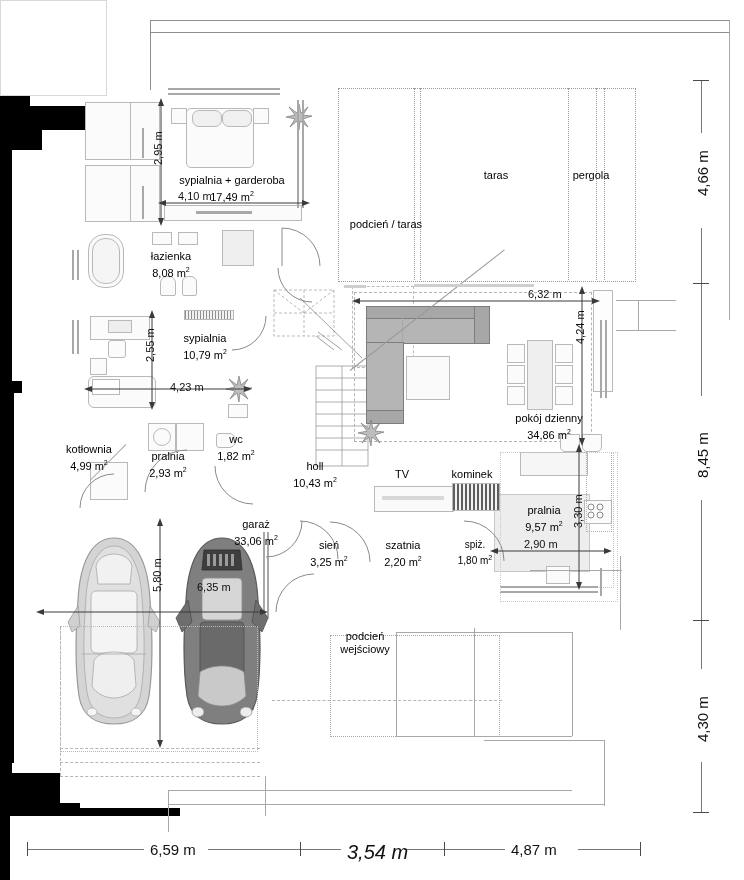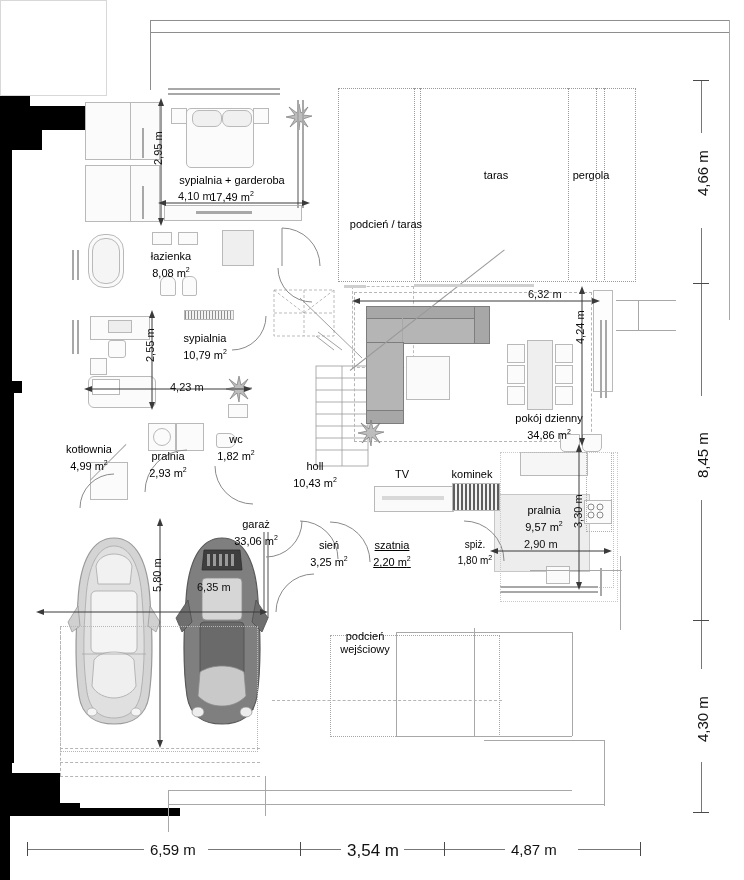--- a/index.html
+++ b/index.html
@@ -343,21 +343,21 @@
   <div class="lbl" style="left:218px;top:518px;width:76px;">
     <span>garaż</span><br>
     <span>33,06 m</span><sup>2</sup>
   </div>
 
   <div class="lbl" style="left:298px;top:539px;width:62px;">
     <span>sień</span><br>
     <span>3,25 m</span><sup>2</sup>
   </div>
 
-  <div class="lbl" style="left:361px;top:539px;width:62px;text-decoration:underline;">
+  <div class="lbl" style="left:372px;top:539px;width:62px;">
     <span>szatnia</span><br>
     <span>2,20 m</span><sup>2</sup>
   </div>
 
   <div class="lbl" style="left:446px;top:538px;width:58px;font-size:10px;">
     <span>spiż.</span><br>
     <span>1,80 m</span><sup>2</sup>
   </div>
 
   <div class="lbl" style="left:504px;top:504px;width:80px;">
@@ -455,21 +455,21 @@
   <div class="tick" style="left:300px;top:842px;width:1px;height:14px;"></div>
   <div class="tick" style="left:444px;top:842px;width:1px;height:14px;"></div>
   <div class="tick" style="left:640px;top:842px;width:1px;height:14px;"></div>
   <div class="dimline" style="left:28px;top:849px;width:116px;height:1px;background:#777;"></div>
   <div class="dimline" style="left:208px;top:849px;width:92px;height:1px;background:#777;"></div>
   <div class="dimline" style="left:301px;top:849px;width:40px;height:1px;background:#777;"></div>
   <div class="dimline" style="left:404px;top:849px;width:40px;height:1px;background:#777;"></div>
   <div class="dimline" style="left:445px;top:849px;width:60px;height:1px;background:#777;"></div>
   <div class="dimline" style="left:578px;top:849px;width:62px;height:1px;background:#777;"></div>
   <div class="dimtxt" style="left:150px;top:841px;font-size:15px;">6,59 m</div>
-  <div class="dimtxt" style="left:347px;top:841px;font-size:17px;">3,54 m</div>
+  <div class="dimtxt" style="left:347px;top:841px;font-size:20px;font-style:italic;">3,54 m</div>
   <div class="dimtxt" style="left:511px;top:841px;font-size:15px;">4,87 m</div>
 
   <div class="tick" style="left:693px;top:80px;width:16px;height:1px;"></div>
   <div class="tick" style="left:693px;top:283px;width:16px;height:1px;"></div>
   <div class="tick" style="left:693px;top:620px;width:16px;height:1px;"></div>
   <div class="tick" style="left:693px;top:812px;width:16px;height:1px;"></div>
   <div class="dimline" style="left:701px;top:81px;width:1px;height:52px;background:#777;"></div>
   <div class="dimline" style="left:701px;top:228px;width:1px;height:55px;background:#777;"></div>
   <div class="dimline" style="left:701px;top:284px;width:1px;height:112px;background:#777;"></div>
   <div class="dimline" style="left:701px;top:500px;width:1px;height:120px;background:#777;"></div>

